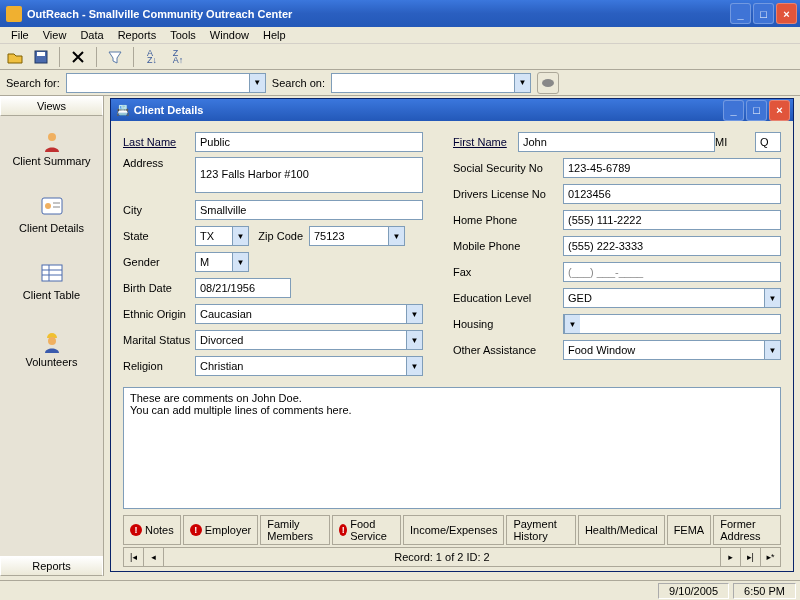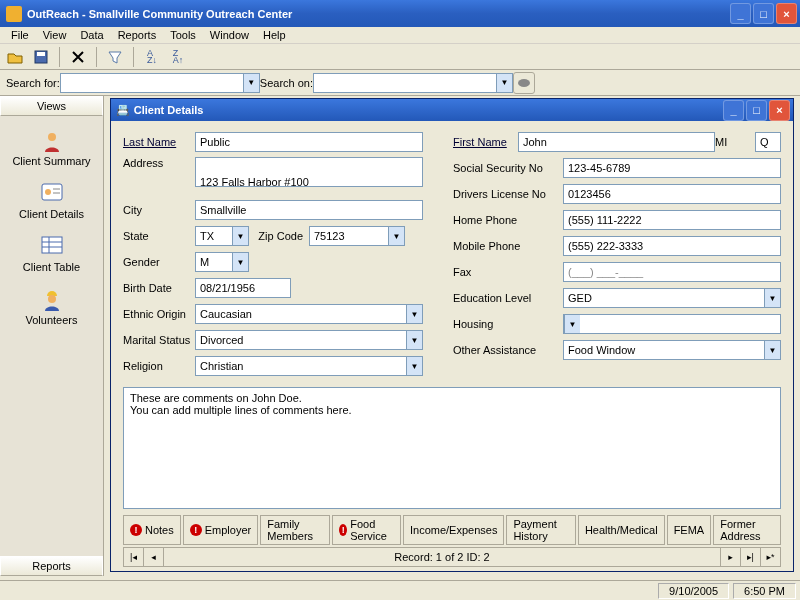--- a/index.html
+++ b/index.html
@@ -9,29 +9,29 @@
   .winbtn { width: 21px; height: 21px; margin-left: 2px; border-radius: 3px; display: flex; align-items: center; justify-content: center; color: #fff; font-weight: bold; }
   .winbtn.min { background: #3f74d6; border: 1px solid #fff4; }
   .winbtn.max { background: #3f74d6; border: 1px solid #fff4; }
   .winbtn.close { background: #e1553b; border: 1px solid #fff4; }
   .app-icon { width: 16px; height: 16px; background: #f0b030; border-radius: 2px; margin-right: 5px; display:inline-block; }
   .menubar { height: 17px; background: #ece9d8; display: flex; align-items: center; padding: 0 4px; border-bottom: 1px solid #d4d0c8; }
   .menubar span { padding: 2px 7px; cursor: default; }
   .toolbar { height: 26px; background: #ece9d8; border-bottom: 1px solid #aca899; display: flex; align-items: center; padding: 0 4px; gap: 4px; }
   .tbbtn { width: 22px; height: 22px; display: flex; align-items: center; justify-content: center; }
   .tbsep { width: 1px; height: 20px; background: #aca899; margin: 0 3px; }
-  .searchbar { height: 26px; background: #ece9d8; border-bottom: 1px solid #aca899; display: flex; align-items: center; padding: 0 6px; }
+  .searchbar { height: 26px; background: #ece9d8; border-bottom: 1px solid #aca899; display: flex; align-items: center; padding: 0 6px; gap: 6px; }
   .searchbar label { }
   .combo { height: 20px; border: 1px solid #7f9db9; background: #fff; display: flex; align-items: center; }
   .combo .combo-val { flex: 1; padding: 0 4px; overflow: hidden; white-space: nowrap; }
   .combo .combo-btn { width: 16px; height: 100%; background: #d4e4f7; border-left: 1px solid #7f9db9; display: flex; align-items: center; justify-content: center; font-size: 8px; }
   .mainarea { display: flex; height: 480px; }
   .sidebar { width: 104px; background: #6d28d9; border-right: 1px solid #aca899; display: flex; flex-direction: column; }
   .sidehead { height: 20px; border: 1px solid #fff; border-bottom: 1px solid #aca899; background: linear-gradient(#fff,#ece9d8); text-align: center; line-height: 18px; }
-  .sidebody { flex: 1; background: #e7e3d6; display: flex; flex-direction: column; align-items: center; padding-top: 10px; gap: 2px; }
+  .sidebody { flex: 1; background: #e7e3d6; display: flex; flex-direction: column; align-items: center; padding-top: 10px; gap: 16px; }
   .sideitem { display: flex; flex-direction: column; align-items: center; width: 90px; padding: 4px 0 10px; color: #000; text-align: center; }
   .sideicon { width: 22px; height: 22px; margin-bottom: 3px; }
   .content { flex: 1; padding: 4px 4px 4px 4px; position: relative; }
   .mdiwin { position: absolute; left: 6px; top: 2px; right: 6px; bottom: 4px; border: 1px solid #0a246a; background: #ece9d8; display: flex; flex-direction: column; }
   .mdititle { height: 22px; background: linear-gradient(to bottom, #3b77dd, #2358b8); color: #fff; font-weight: bold; display: flex; align-items: center; padding: 0 3px 0 5px; }
   .mdititle .spacer { flex:1; }
   .mdibody { flex: 1; padding: 10px 12px 4px; display: flex; flex-direction: column; }
   .formrow { display: flex; align-items: center; margin-bottom: 4px; height: 22px; }
   .formrow.tall { height: 38px; align-items: flex-start; }
   .formcols { display: flex; gap: 30px; }
@@ -182,21 +182,21 @@
       </div>
       <div class="mdibody">
         <div class="formcols">
           <div class="col" style="flex:0 0 300px">
             <div class="formrow">
               <div class="lbl u">Last Name</div>
               <div class="txt" style="flex:1">Public</div>
             </div>
             <div class="formrow tall">
               <div class="lbl">Address</div>
-              <div class="txt" style="flex:1;height:30px;align-items:flex-start;padding-top:18px">123 Falls Harbor #100</div>
+              <div class="txt" style="flex:1;height:36px;align-items:flex-start;padding-top:10px">123 Falls Harbor #100</div>
             </div>
             <div class="formrow">
               <div class="lbl">City</div>
               <div class="txt" style="flex:1">Smallville</div>
             </div>
             <div class="formrow">
               <div class="lbl">State</div>
               <div class="combo" style="width:54px">
                   <div class="combo-val">TX</div>
                   <div class="combo-btn">▼</div>

